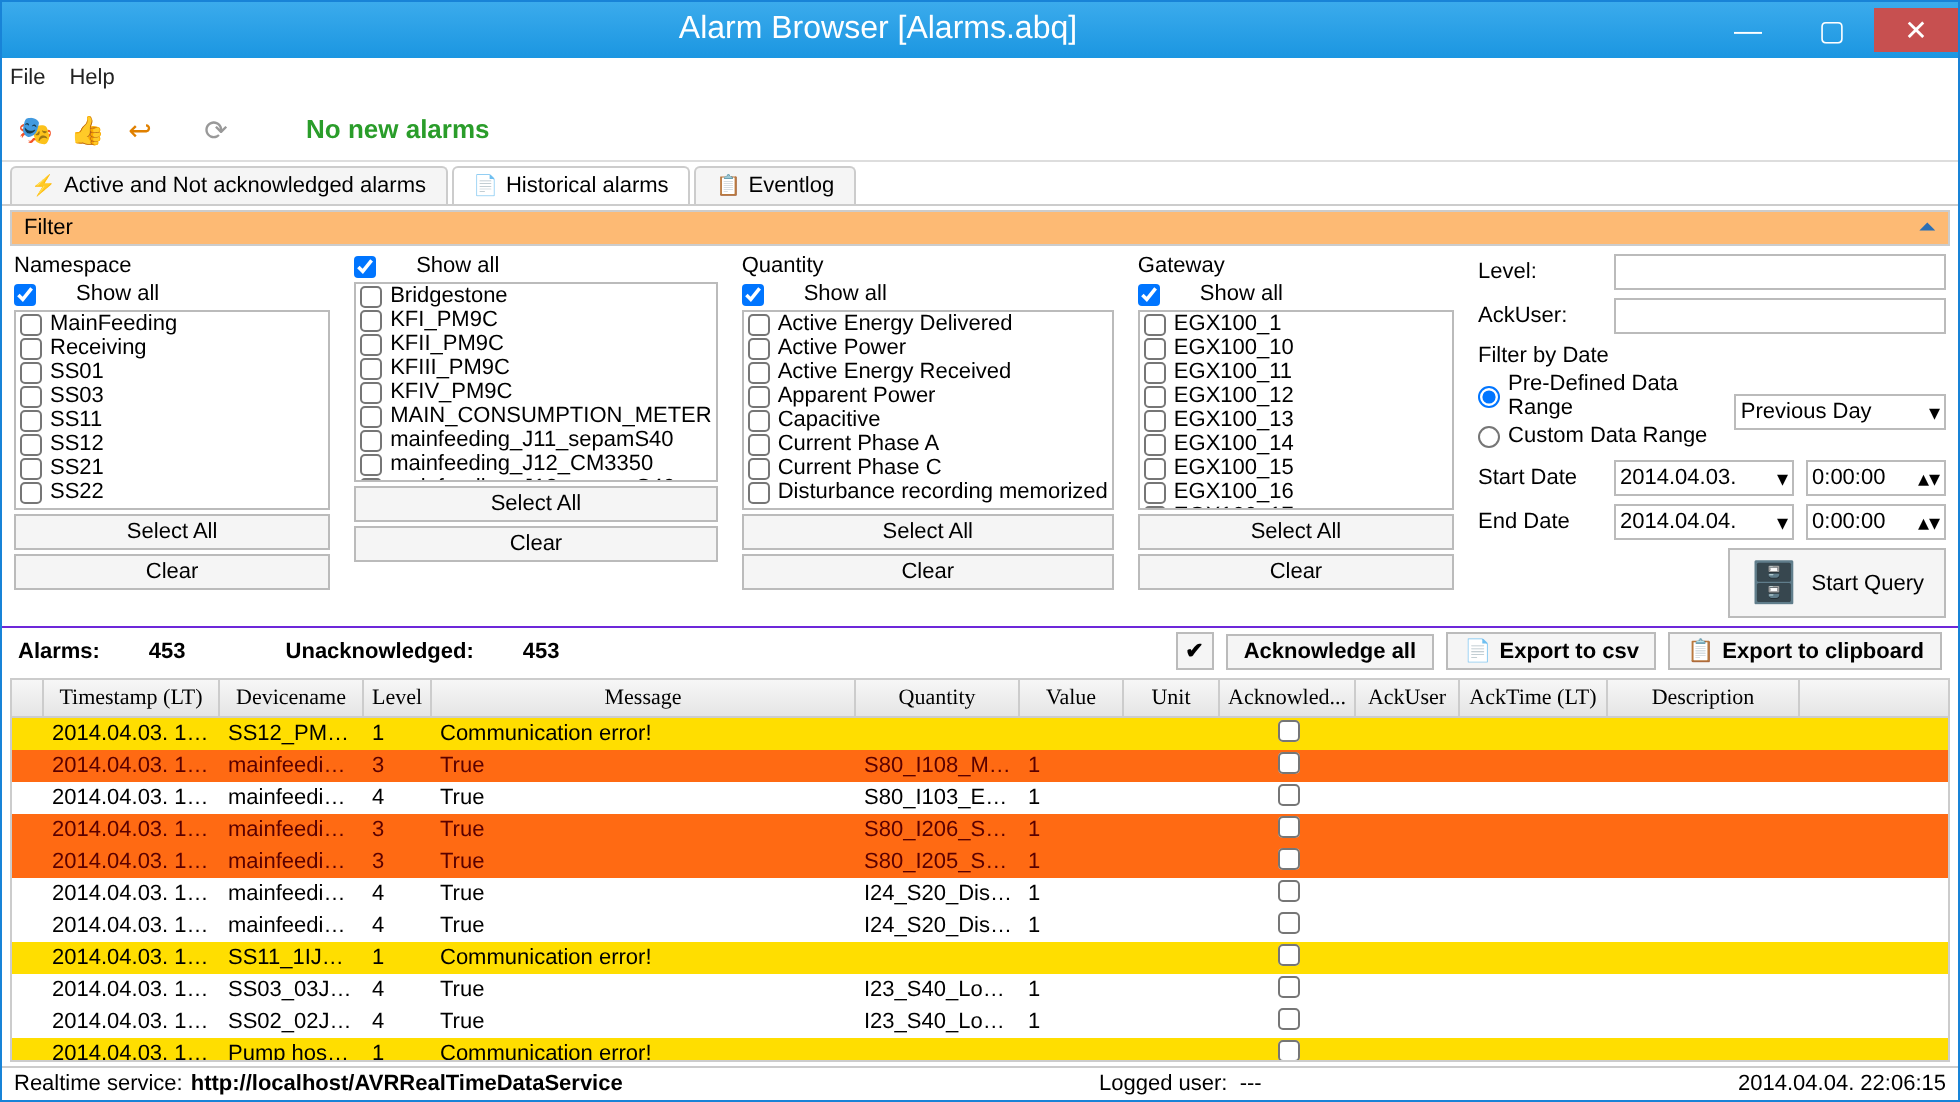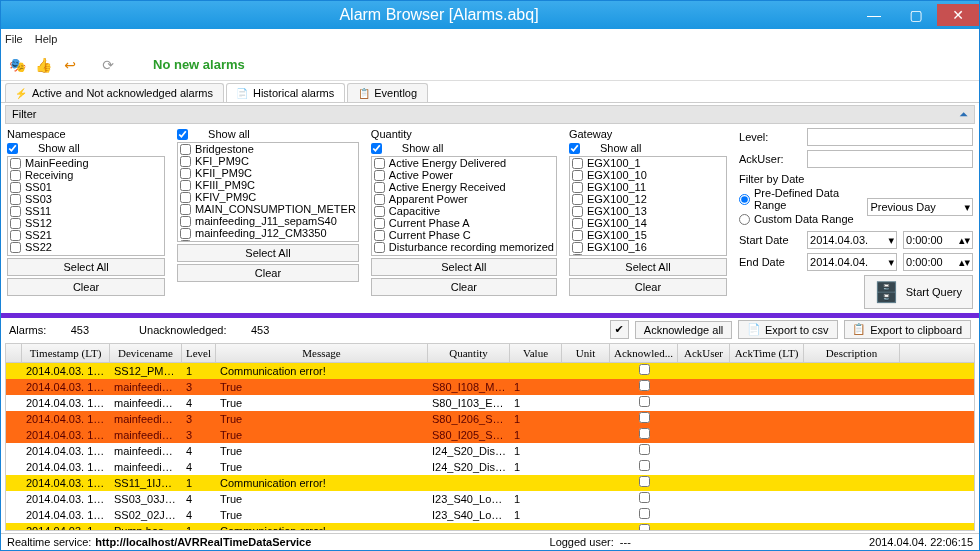--- a/index.html
+++ b/index.html
@@ -11,21 +11,21 @@
 .titlebar .controls .close { background: #c75050; }
 .menubar { height: 20px; display: flex; align-items: center; padding: 0 4px; gap: 12px; }
 .menubar span { color: #222; }
 .toolbar { height: 32px; display: flex; align-items: center; padding: 0 6px; gap: 4px; border-bottom: 1px solid #ddd; }
 .toolbar .icon { width: 22px; height: 22px; display: flex; align-items: center; justify-content: center; font-size: 14px; }
 .toolbar .status { margin-left: 30px; color: #2a9d2a; font-weight: bold; font-size: 13px; }
 .tabs { display: flex; border-bottom: 1px solid #ccc; height: 22px; align-items: flex-end; padding-left: 4px; }
 .tabs .tab { padding: 3px 10px; border: 1px solid #ccc; border-bottom: none; margin-right: 2px; background: #f5f5f5; display: flex; align-items: center; gap: 4px; border-radius: 3px 3px 0 0; }
 .tabs .tab.active { background: #fff; }
 .tabs .tab .ticon { width: 12px; height: 12px; display: inline-flex; align-items: center; justify-content: center; font-size: 10px; }
-.filterbar { background: #e5e5e5; border: 1px solid #ccc; margin: 2px 4px 0; padding: 2px 6px; display: flex; justify-content: space-between; }
+.filterbar { background: #fdba74; border: 1px solid #ccc; margin: 2px 4px 0; padding: 2px 6px; display: flex; justify-content: space-between; align-items: center; }
 .filter-panel { display: flex; padding: 4px 6px; gap: 12px; }
 .fcol { flex: 1; display: flex; flex-direction: column; }
 .fcol label { margin-bottom: 2px; display: block; }
 .check-row { display: flex; align-items: center; gap: 20px; margin-bottom: 2px; }
 .listbox { border: 1px solid #bbb; height: 100px; overflow-y: scroll; background: #fff; }
 .listbox .li { display: flex; align-items: center; gap: 4px; padding: 0 2px; white-space: nowrap; }
 .btn-small { border: 1px solid #bbb; background: #f5f5f5; text-align: center; padding: 2px 0; margin-top: 2px; cursor: default; }
 .right-filters { flex: 1.3; display: flex; flex-direction: column; gap: 4px; }
 .rf-row { display: flex; align-items: center; gap: 6px; }
 .rf-row label { width: 62px; }
@@ -34,21 +34,21 @@
 .rf-group-title { margin-bottom: 2px; }
 .radio-row { display: flex; align-items: center; gap: 4px; margin-bottom: 2px; }
 .date-row { display: flex; align-items: center; gap: 6px; }
 .date-row label { width: 62px; }
 .date-row .dateinput, .date-row .timeinput { border: 1px solid #bbb; height: 18px; padding: 0 2px; background: #fff; display: flex; align-items: center; justify-content: space-between; }
 .date-row .dateinput { width: 90px; }
 .date-row .timeinput { width: 70px; }
 .select { border: 1px solid #bbb; height: 18px; padding: 0 2px; background: #fff; display: flex; align-items: center; justify-content: space-between; width: 120px; }
 .query-btn { border: 1px solid #bbb; background: #f5f5f5; display: flex; align-items: center; gap: 6px; padding: 4px 10px; align-self: flex-end; }
 .query-btn .qicon { font-size: 20px; color: #2b6fb5; }
-.infobar { display: flex; align-items: center; padding: 2px 8px; gap: 50px; border-top: 5px solid #6d28d9; }
+.infobar { display: flex; align-items: center; padding: 2px 8px; gap: 50px; border-top: 1px solid #6d28d9; font-weight: bold; }
 .infobar .right { margin-left: auto; display: flex; gap: 6px; align-items: center; }
 .infobar .ibtn { border: 1px solid #bbb; background: #f5f5f5; padding: 2px 8px; display: flex; align-items: center; gap: 4px; }
 .grid-header, .grid-row { display: grid; grid-template-columns: 16px 88px 72px 34px 212px 82px 52px 48px 68px 52px 74px 96px; }
 .grid-header { background: linear-gradient(#f7f7f7,#e5e5e5); border: 1px solid #ccc; }
 .grid-header div { border-right: 1px solid #ccc; padding: 3px 4px; text-align: center; overflow: hidden; white-space: nowrap; font-family: Liberation Serif, serif; }
 .grid-body { overflow: auto; flex: 1; border: 1px solid #ccc; border-top: none; }
 .grid-row div { padding: 1px 4px; white-space: nowrap; overflow: hidden; text-overflow: ellipsis; height: 16px; line-height: 14px; }
 .grid-row.white { background: #fff; }
 .grid-row.yellow { background: #ffde00; }
 .grid-row.orange { background: #ff6a13; color: #5a0000; }

